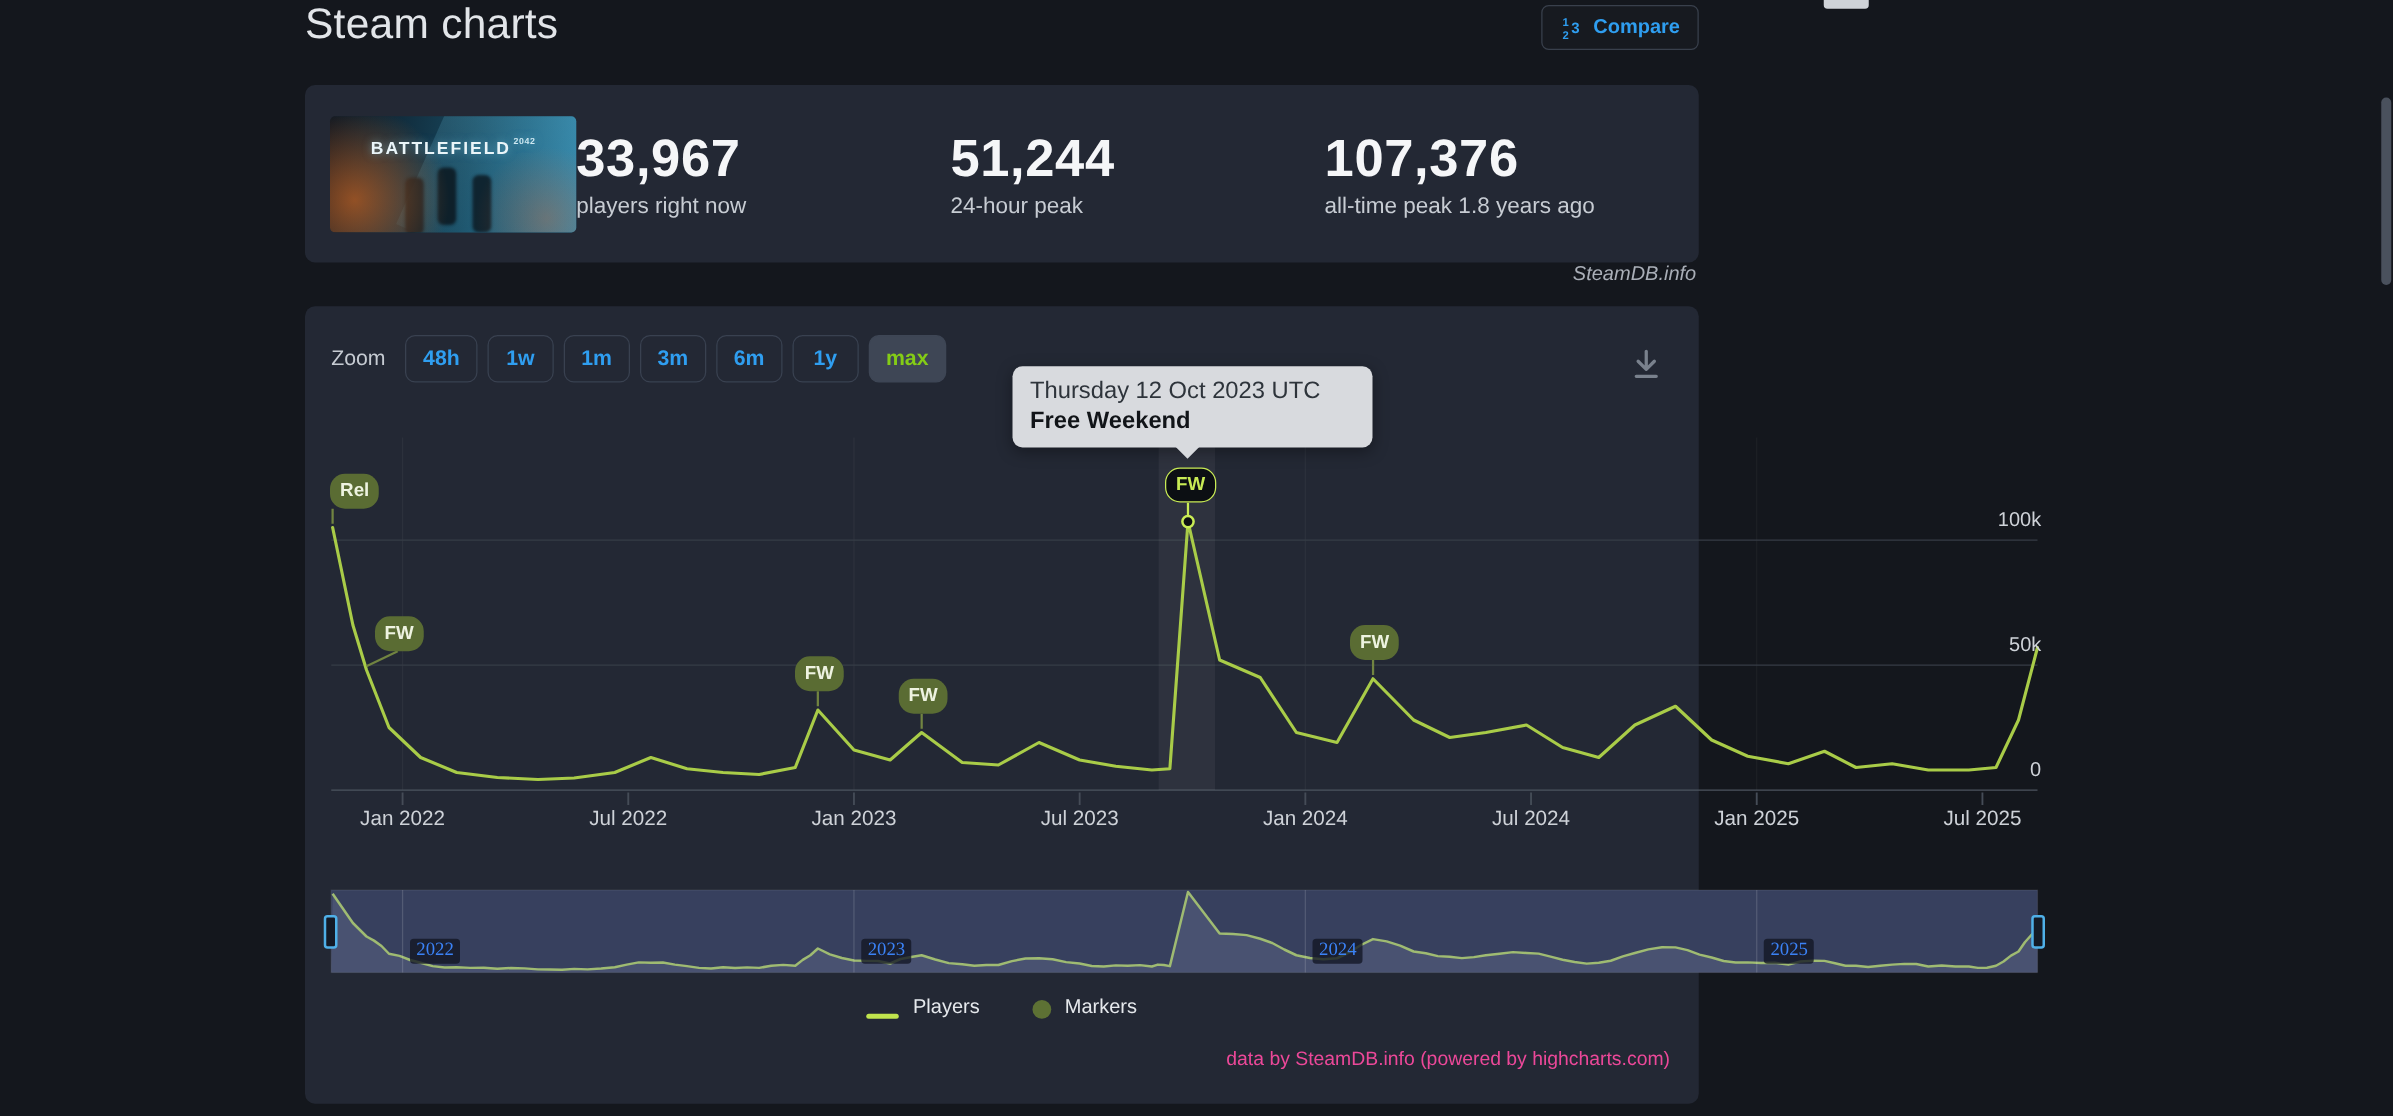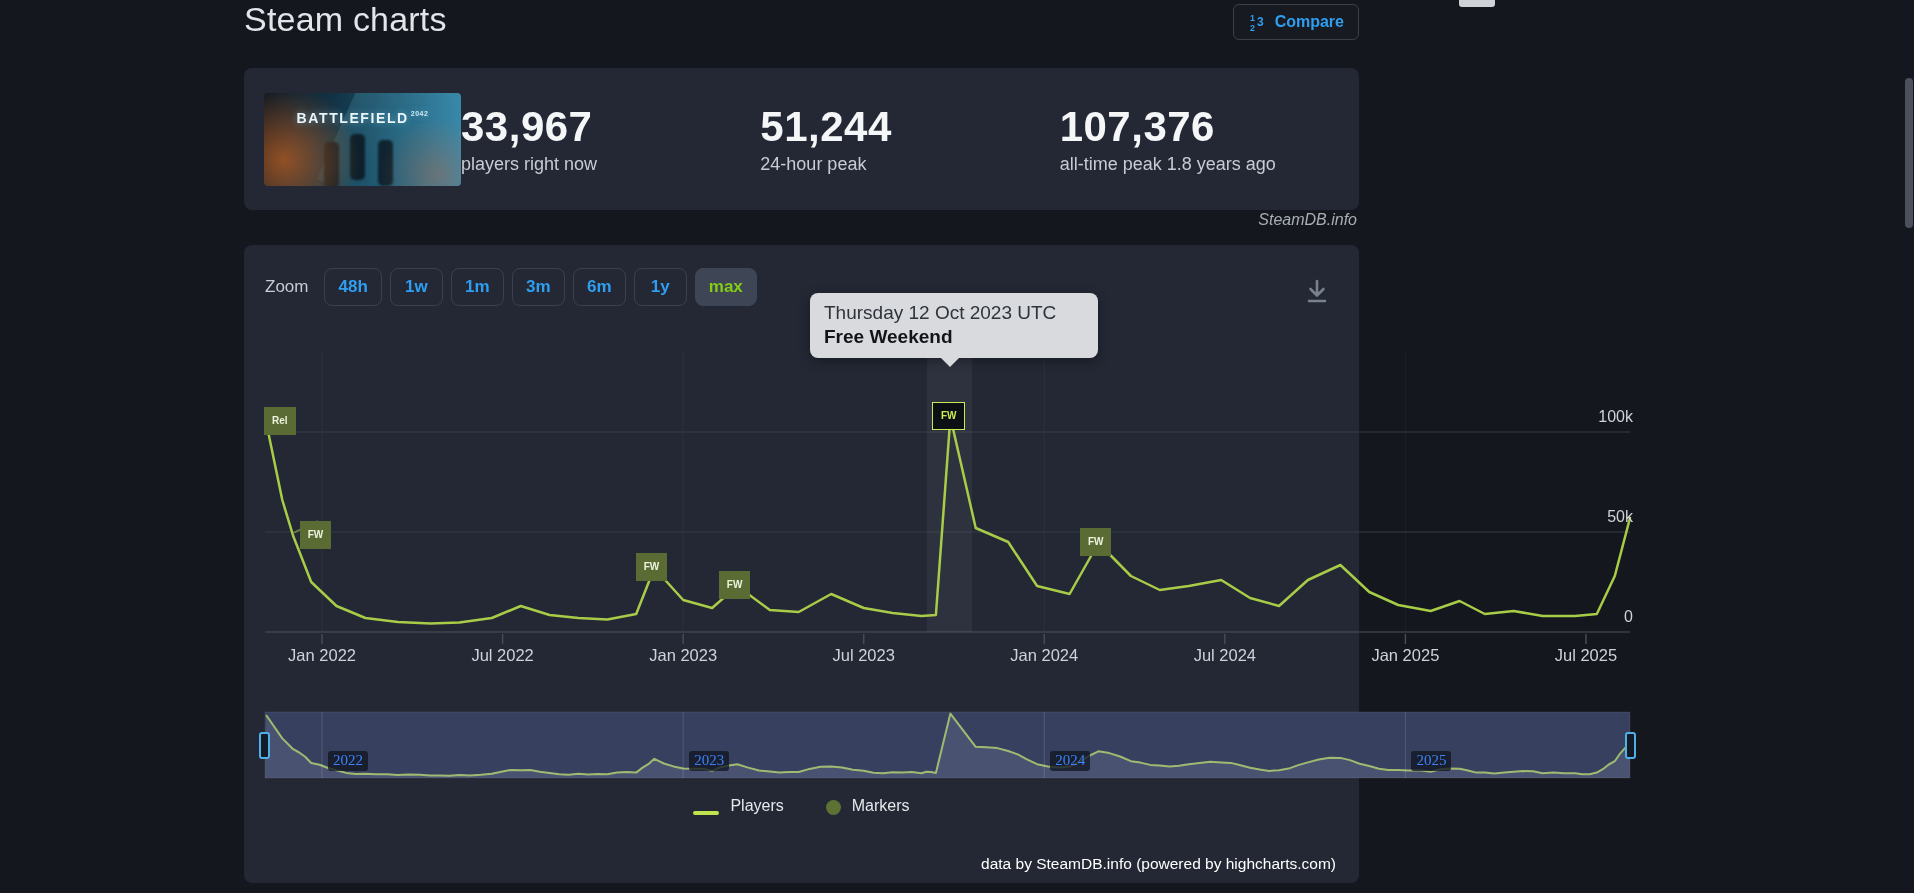--- a/index.html
+++ b/index.html
@@ -45,42 +45,42 @@
   .zoom-label { font-size:17px; color:#c6cbd2; margin-right:8px; }
   .zoombtn { display:inline-flex; align-items:center; justify-content:center; height:38px; min-width:53px; padding:0 13px;
     border:1px solid #394150; border-radius:8px; background:transparent; color:#2f9ef0; font-weight:700; font-size:17px;
     font-family:inherit; cursor:pointer; }
   .zoombtn.selected { background:#3e4655; border-color:#3e4655; color:#84cc16; }
   .dl-icon { position:absolute; top:30px; right:26px; width:32px; height:32px; cursor:pointer; z-index:2; }
 
   .ylabel { position:absolute; width:120px; text-align:right; font-size:16px; color:#ced2d8; }
   .xlabel { position:absolute; width:110px; text-align:center; font-size:16.5px; color:#ced2d8; top:401px; }
 
-  .flag { position:absolute; height:28px; padding:0 8px; border-radius:0; background:#5a6c33; color:#eef3e0;
-    font-size:10px; font-weight:700; line-height:28px; text-align:center; z-index:4; cursor:pointer;margin-top:28px; }
+  .flag { position:absolute; height:28px; padding:0 8px; border-radius:12px; background:#5a6c33; color:#eef3e0;
+    font-size:15px; font-weight:700; line-height:28px; text-align:center; z-index:4; cursor:pointer; }
   .flag.hover { background:#0c0f13; border:1.5px solid #c9ec55; color:#c9ec55; line-height:25px; z-index:6; }
 
   .tooltip { position:absolute; left:566px; top:48px; width:288px; background:#d8dade; border-radius:8px;
     padding:9px 14px 10px 14px; z-index:8; box-shadow:0 3px 12px rgba(0,0,0,0.35); }
   .tooltip-line1 { font-size:19px; color:#2e343b; }
   .tooltip-line2 { font-size:19px; font-weight:700; color:#111418; margin-top:2px; }
   .tooltip-arrow { position:absolute; left:130px; bottom:-9px; width:0; height:0;
     border-left:10px solid transparent; border-right:10px solid transparent; border-top:10px solid #d8dade; }
 
   .nav-year { position:absolute; top:506px; font-size:15px; color:#3b82f6; background:rgba(18,22,36,0.78);
     padding:1px 5px 2px 5px; border-radius:3px; z-index:3;font-family:Liberation Serif, serif; }
   .nav-handle { position:absolute; top:487px; width:11px; height:27px; border:2px solid #4fb0e8; border-radius:3px;
     background:#141a26; z-index:4; cursor:ew-resize; }
 
   .legend-row { position:absolute; top:552px; left:0; width:100%; display:flex; justify-content:center; gap:42px; z-index:2; }
   .legend-item { display:flex; align-items:flex-end; gap:11px; font-size:16px; color:#e5e8ec; cursor:pointer; }
   .legend-line { width:26px; height:4px; border-radius:2px; }
   .legend-circle { width:15px; height:15px; border-radius:50%; }
 
-  .attribution { position:absolute; top:594px; right:23px; font-size:15.5px; color:#ffffff; cursor:pointer;margin-top:16px; }
+  .attribution { position:absolute; top:594px; right:23px; font-size:15.5px; color:#ec4899; cursor:pointer; }
 
   .scroll-thumb { position:absolute; right:1px; top:78px; width:8px; height:150px; background:#4a515d; border-radius:4px; cursor:pointer; }
   .top-fragment { position:absolute; left:1459px; top:0; width:36px; height:7px; background:#cfd3d8; border-radius:0 0 3px 3px; }
 </style>
 </head>
 <body>
 
 <div class="page">
   <div class="top-fragment"></div>
   <div class="scroll-thumb"></div>

